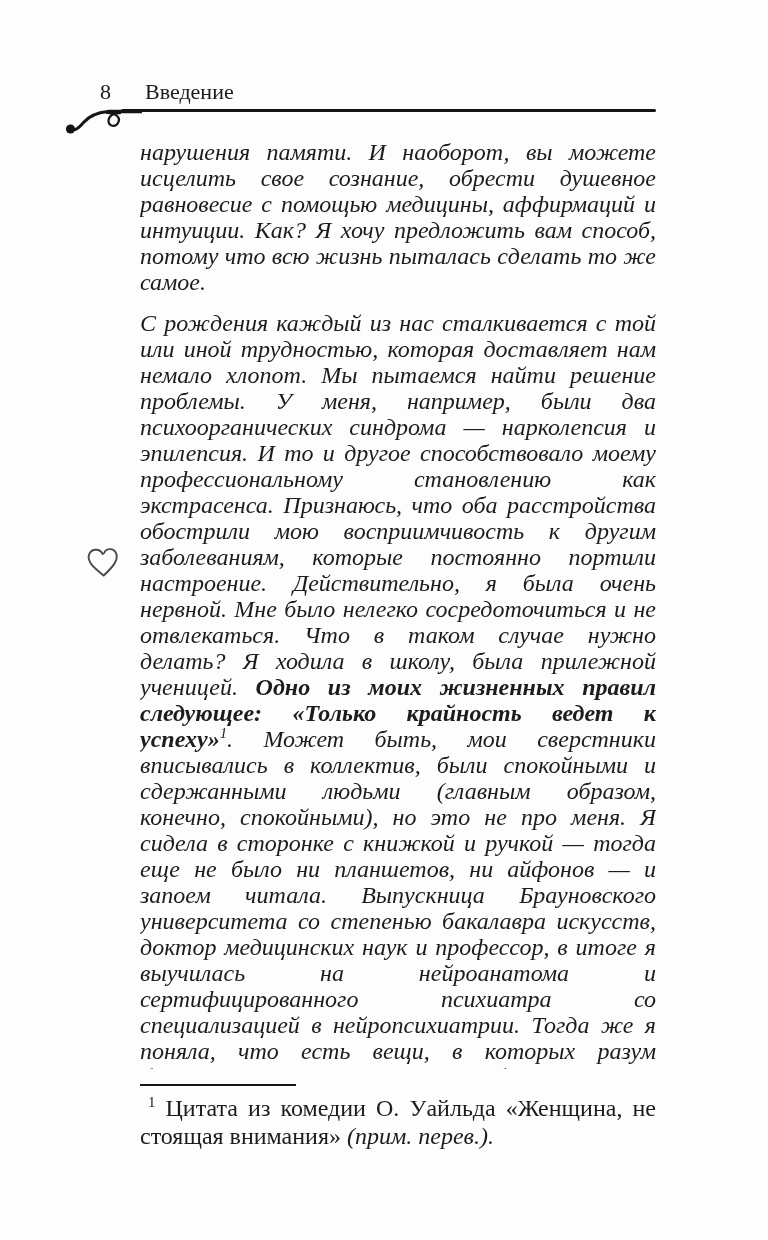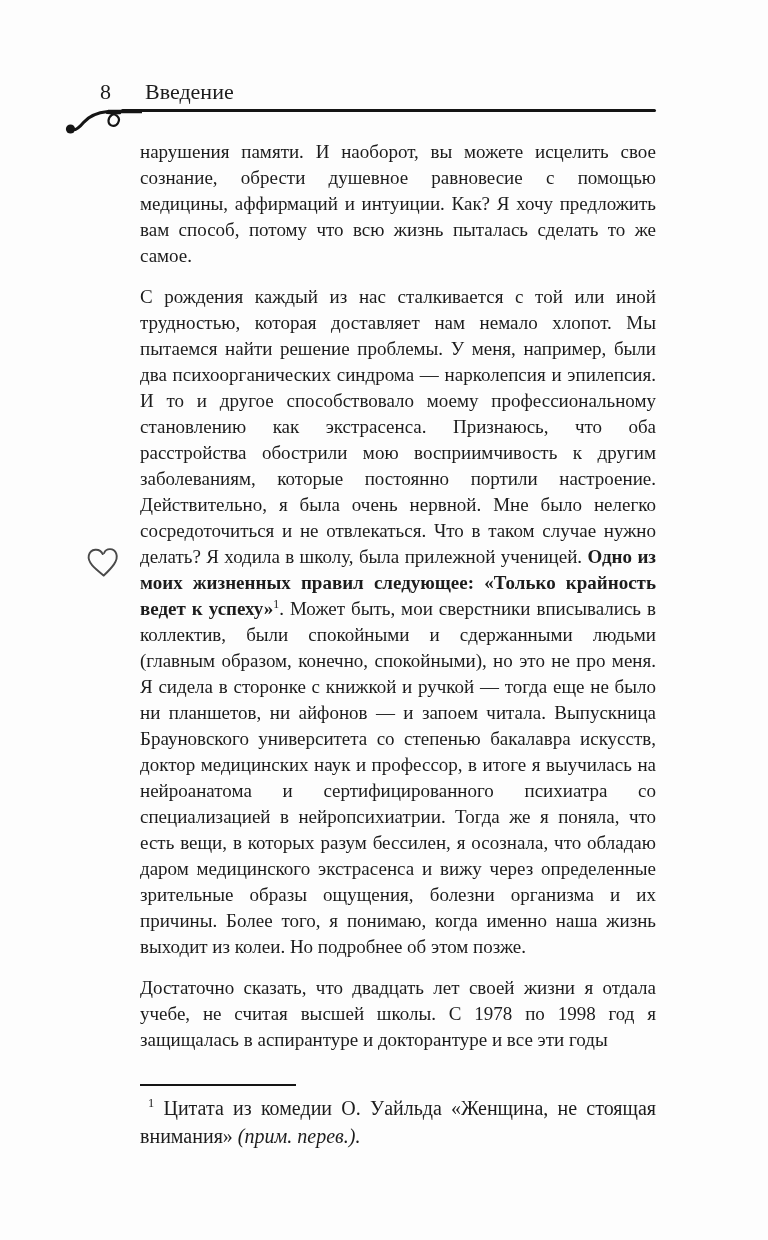--- a/index.html
+++ b/index.html
@@ -25,36 +25,37 @@
   .pagenum{position:absolute;left:0;top:0;font-weight:normal;}
   .running-title{position:absolute;left:45px;top:0;font-weight:normal;}
   .header-rule{
     position:absolute;left:121px;top:109px;width:535px;height:3px;
     background:var(--rule);border-radius:2px;
   }
   .flourish{position:absolute;left:62px;top:96px;}
   .heart{position:absolute;left:86px;top:545px;transform:rotate(-4deg);}
   .body-text{
     position:absolute;left:140px;top:139px;width:516px;height:930px;
-    font-size:19px;line-height:26px;
+    font-size:24px;line-height:26px;
     text-align:justify;
     overflow:hidden;
+    font-style:italic;
   }
   .body-text p{margin:0 0 15px 0;}
   .body-text p:last-child{margin-bottom:0;}
   .bold{font-weight:bold;}
   .italic{font-style:italic;}
   sup{font-size:0.62em;line-height:0;vertical-align:super;}
   .footnote-rule{
     position:absolute;left:140px;top:1084px;width:156px;height:2px;
     background:var(--rule);
   }
   .footnote{
     position:absolute;left:140px;top:1094px;width:516px;
-    font-size:20px;line-height:28px;
+    font-size:24px;line-height:28px;
     text-align:justify;
     text-indent:8px;
   }
 </style>
 </head>
 <body>
 
 <div class="page">
 
   <div class="running-header">

